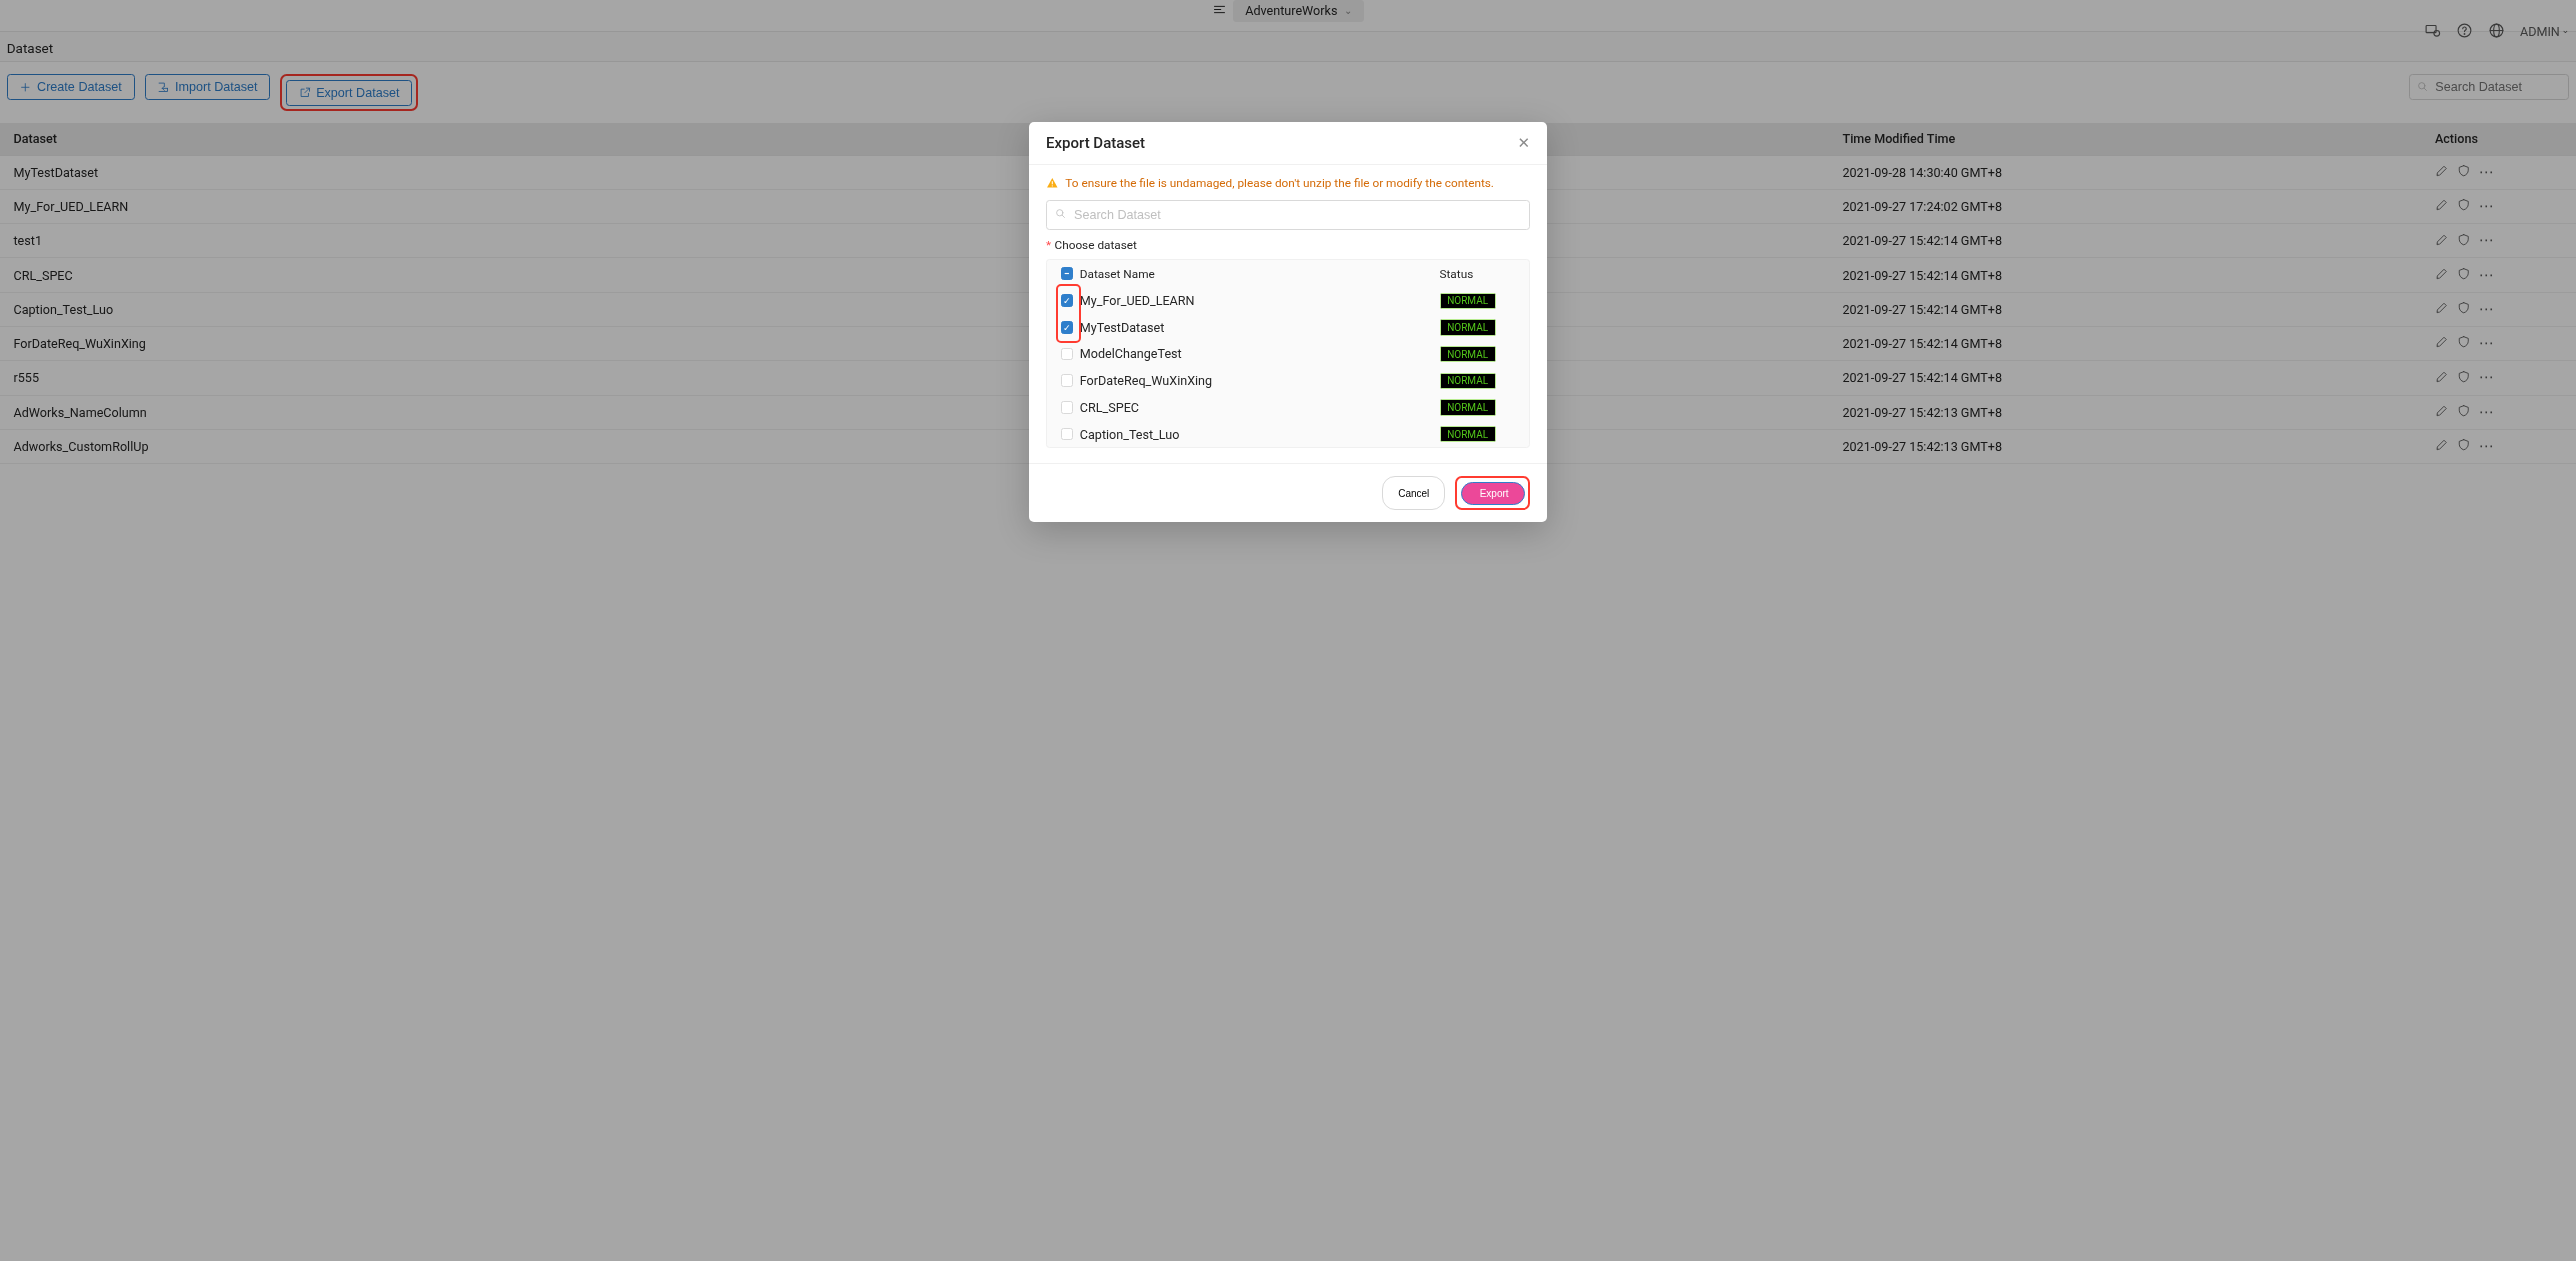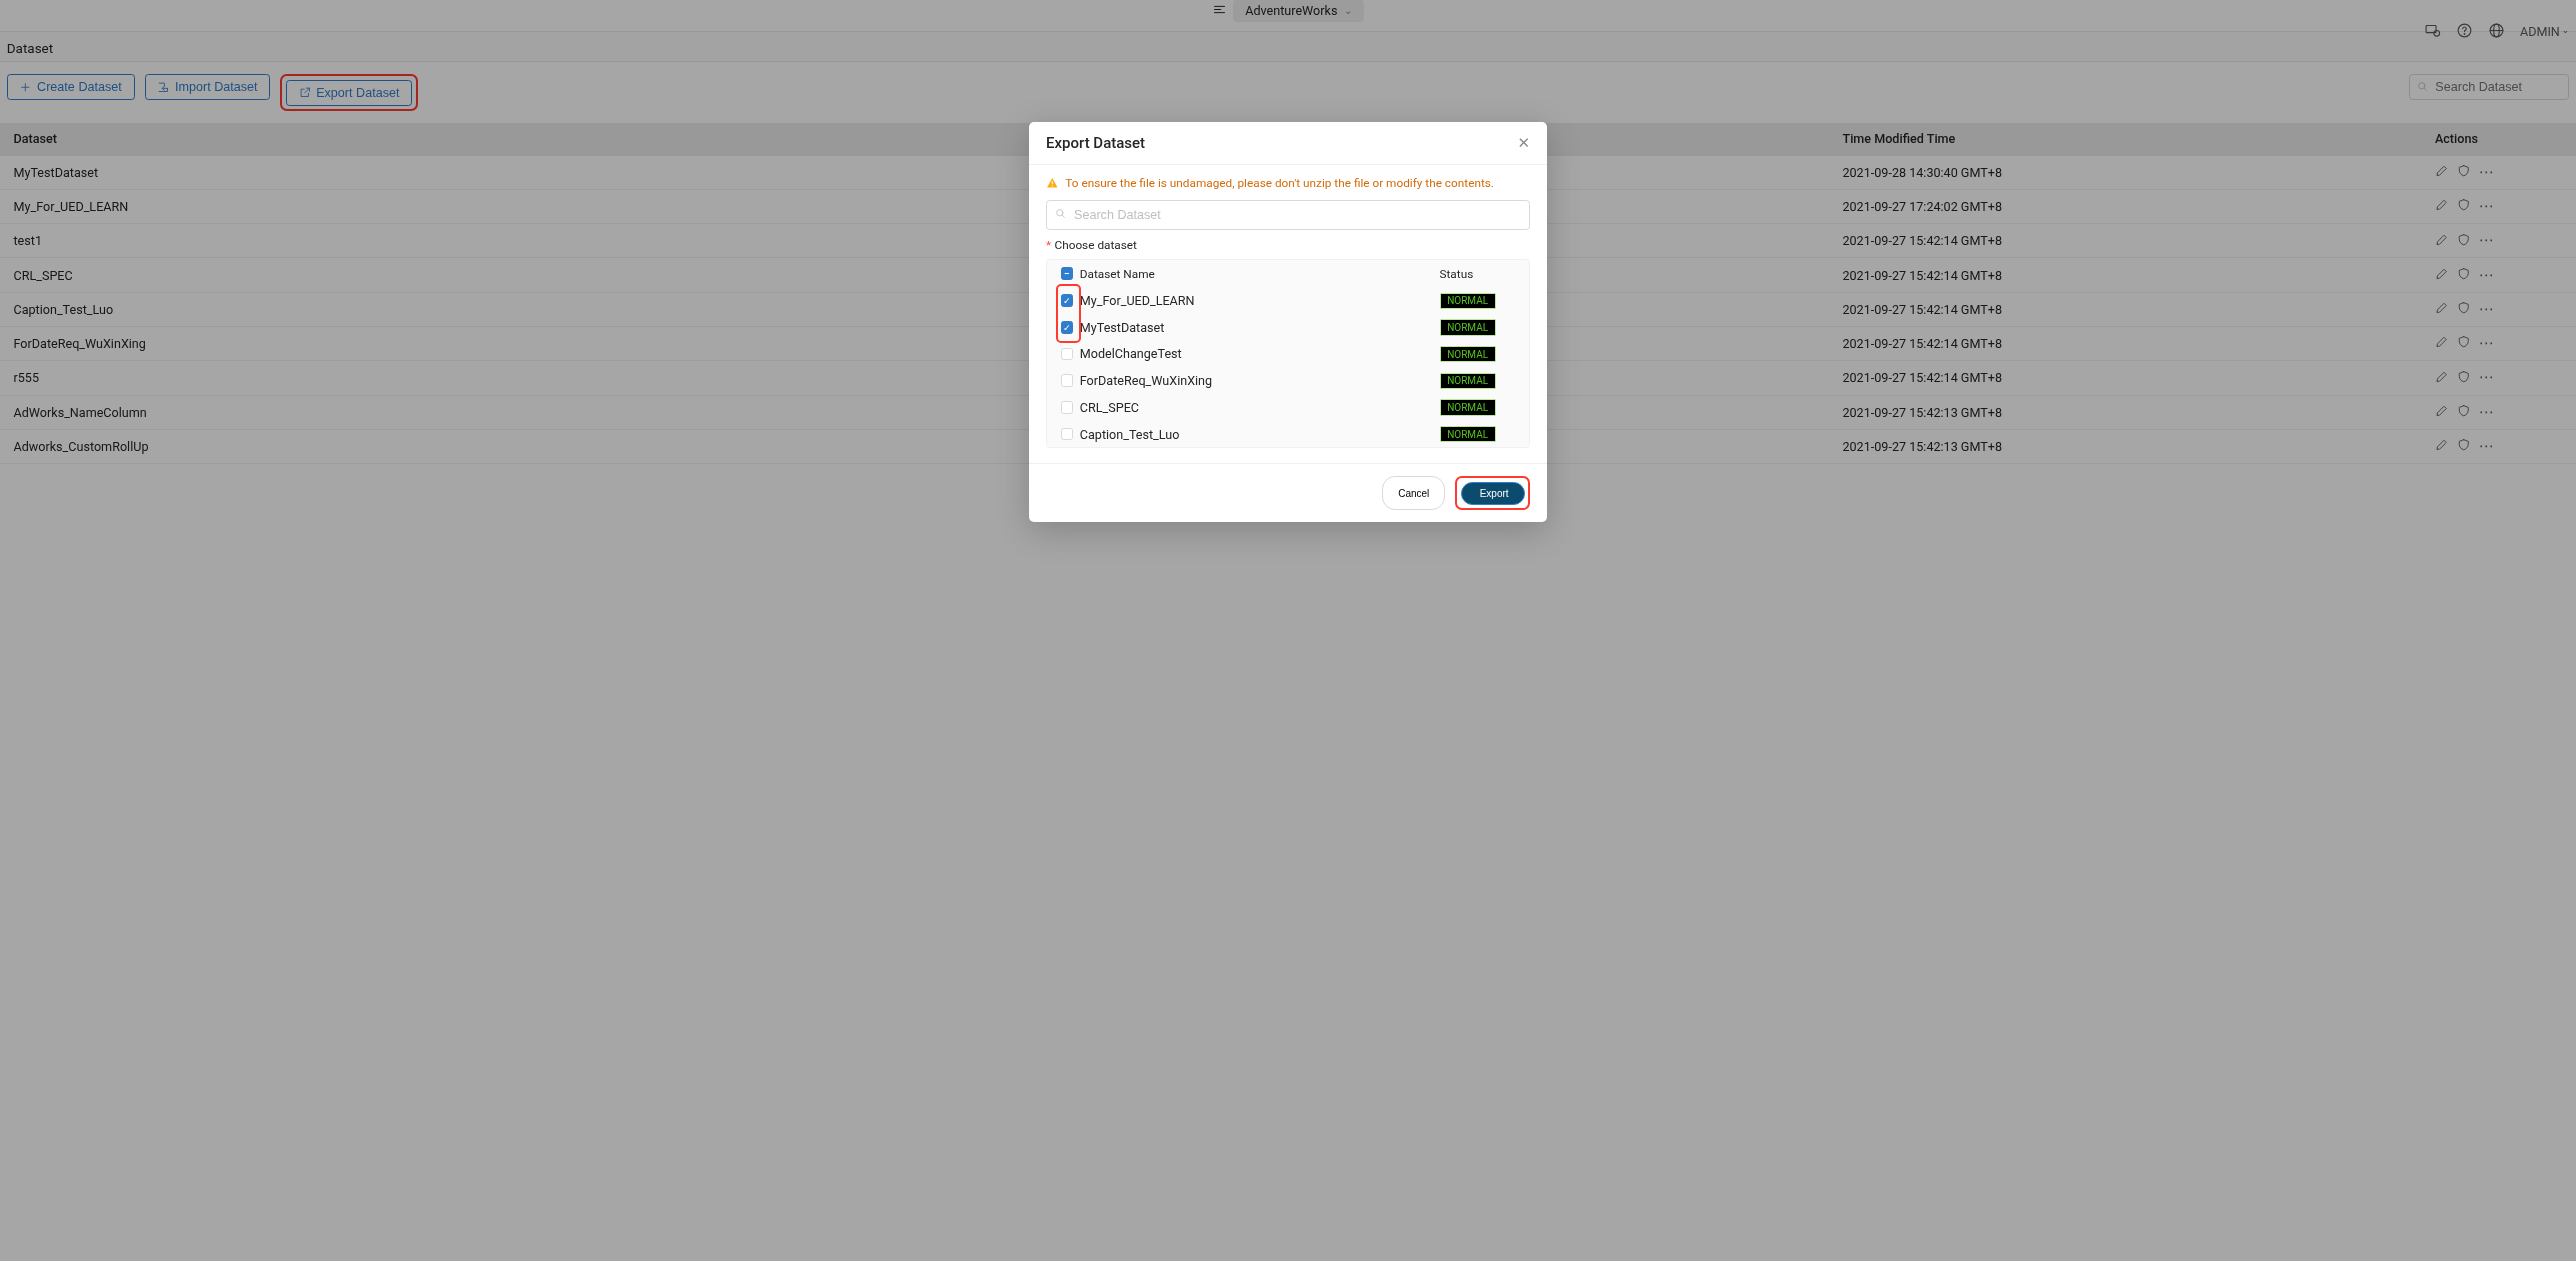--- a/index.html
+++ b/index.html
@@ -64,21 +64,21 @@
   .ds-row .status{ width:76px; text-align:left;}
   .badge-normal{ display:inline-block; border:0.8px solid #b7eb8f; background:#000000; color:#52c41a; font-size:10px; padding:1.7px 6.7px; border-radius:1.7px;}
   .cb { width:12.6px; height:12.6px; border:0.8px solid #d9d9d9; border-radius:2.5px; display:inline-flex; align-items:center; justify-content:center; background:#fff;}
   .cb.checked { background:#2e7ecb; border-color:#2e7ecb; color:#fff; font-size:9.3px;}
   .cb.indet { background:#2e7ecb; border-color:#2e7ecb; color:#fff; font-size:10px; font-weight:bold;}
   .check-highlight { position:absolute; border:2.5px solid #ff3b30; border-radius:5px; pointer-events:none;}
   .ds-panel-wrap{ position:relative;}
 
   .modal-foot { display:flex; justify-content:flex-end; gap:10px; padding:11.8px 17px; border-top:0.8px solid #f0f0f0; margin-top:15px;}
   .mbtn { border:0.8px solid #d9d9d9; background:#fff; border-radius:13px; padding:5px 15px; font-size:10px; cursor:pointer;}
-  .mbtn.primary { background:#0c4a6e; border-color:#2e7ecb; color:#fff;padding-left:18px;}
+  .mbtn.primary { background:#ec4899; border-color:#2e7ecb; color:#fff;padding-left:18px;}
   .export-highlight { border:2.5px solid #ff3b30; border-radius:6.7px; padding:3.4px; display:inline-flex; }
 
   .icon-stroke { stroke:currentColor; fill:none; stroke-width:1.6; stroke-linecap:round; stroke-linejoin:round;}
 </style>
 </head>
 <body>
 
 <div class="topbar">
   <div class="left">
     <span class="menu-icon">

